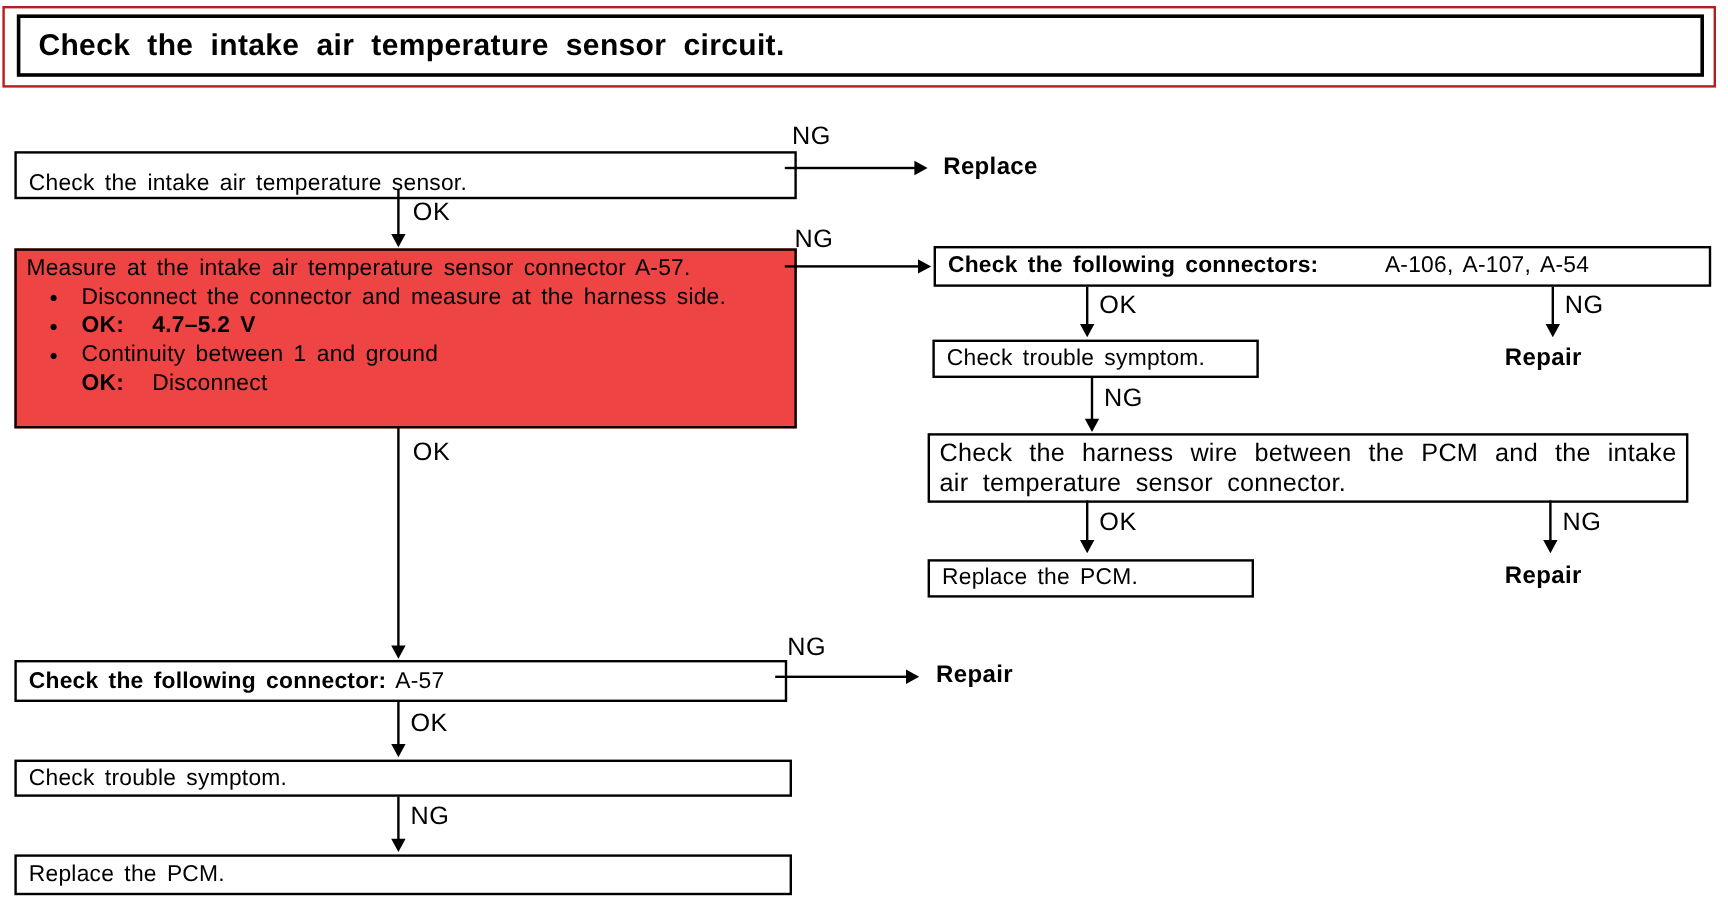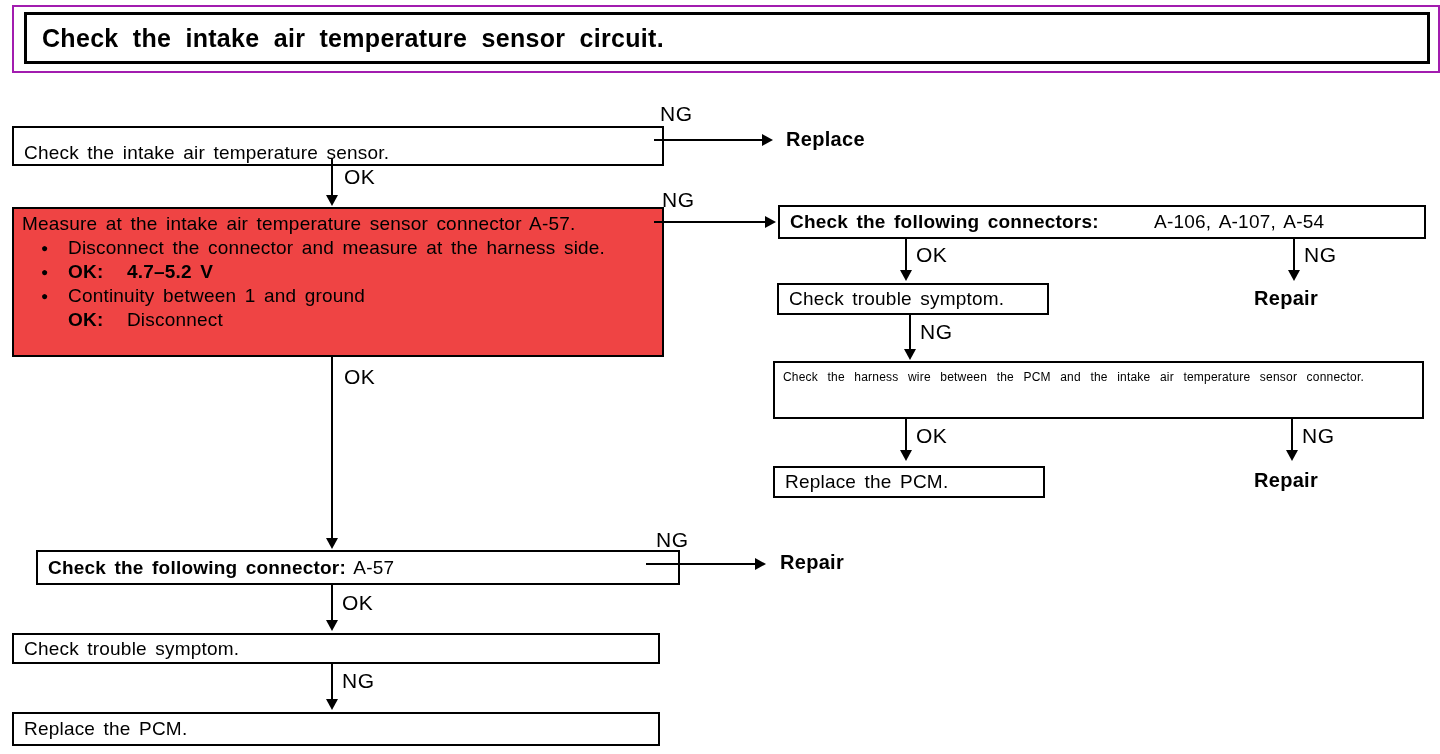--- a/index.html
+++ b/index.html
@@ -1,33 +1,33 @@
 <!DOCTYPE html>
 <html><head>
 <meta charset="utf-8">
 <style>
   html,body{margin:0;padding:0;background:#fff;}
   #page{
     position:relative;width:1440px;height:754px;background:#fff;
     font-family:"Liberation Sans", sans-serif;color:#000;overflow:hidden;
   }
   
-  .title-outer{position:absolute;left:12px;top:5px;width:1424px;height:64px;border:2px solid #a21caf;}
+  .title-outer{position:absolute;left:2px;top:5px;width:1424px;height:64px;border:2px solid #b91c1c;}
   .title-inner{position:absolute;left:10px;top:5px;right:8px;bottom:7px;border:3px solid #000;
     display:flex;align-items:center;padding-left:15px;}
   .title-text{font-size:25px;font-weight:bold;word-spacing:7px;letter-spacing:.3px;}
   
   .box{position:absolute;border:2px solid #000;background:#fff;font-size:19px;
     display:flex;align-items:center;padding-left:10px;word-spacing:3px;letter-spacing:.2px;}
   .box .b{font-weight:bold;}
   .box .sep{white-space:pre;}
   .multibox{position:absolute;border:2px solid #000;background:#ef4444;font-size:19px;
     line-height:24px;word-spacing:3px;letter-spacing:.2px;padding:3px 8px 0 8px;}
-  .wrapbox{position:absolute;border:2px solid #000;background:#fff;font-size:12px;
-    line-height:25px;word-spacing:6px;letter-spacing:.2px;padding:2px 25px 0 8px;text-align:justify;}
+  .wrapbox{position:absolute;border:2px solid #000;background:#fff;font-size:21px;
+    line-height:25px;word-spacing:6px;letter-spacing:.2px;padding:2px 8px 0 8px;text-align:justify;}
   .line{white-space:nowrap;}
   .bullet-line{position:relative;padding-left:46px;}
   .dot{position:absolute;left:19px;top:0;font-size:12px;}
   .ok-line{padding-left:46px;}
   .ok-label{font-weight:bold;margin-right:15px;}
   .ok-bold{font-weight:bold;}
   
   .vline{position:absolute;width:2px;background:#000;}
   .hline{position:absolute;height:2px;background:#000;}
   .ah-down{position:absolute;width:0;height:0;border-left:6px solid transparent;
@@ -124,21 +124,21 @@
   <span class="result" style="left:1254px;top:469px;">Repair</span>
 
   <div class="box" style="left:773px;top:466px;width:258px;height:28px;">
     <span>Replace the PCM.</span>
   </div>
 
   <div class="vline" style="left:331px;top:355px;height:184px;"></div>
   <div class="ah-down" style="left:326px;top:538px;"></div>
   <span class="elabel" style="left:344px;top:365px;">OK</span>
 
-  <div class="box" style="left:12px;top:550px;width:630px;height:31px;margin-left:24px;">
+  <div class="box" style="left:12px;top:550px;width:630px;height:31px;">
     <span class="b">Check the following connector:</span>
       <span class="sep"> A-57</span>
   </div>
 
   <span class="elabel" style="left:656px;top:528px;">NG</span>
   <div class="hline" style="left:646px;top:563px;width:110px;"></div>
   <div class="ah-right" style="left:755px;top:558px;"></div>
   <span class="result" style="left:780px;top:551px;">Repair</span>
 
   <div class="vline" style="left:331px;top:585px;height:37px;"></div>

